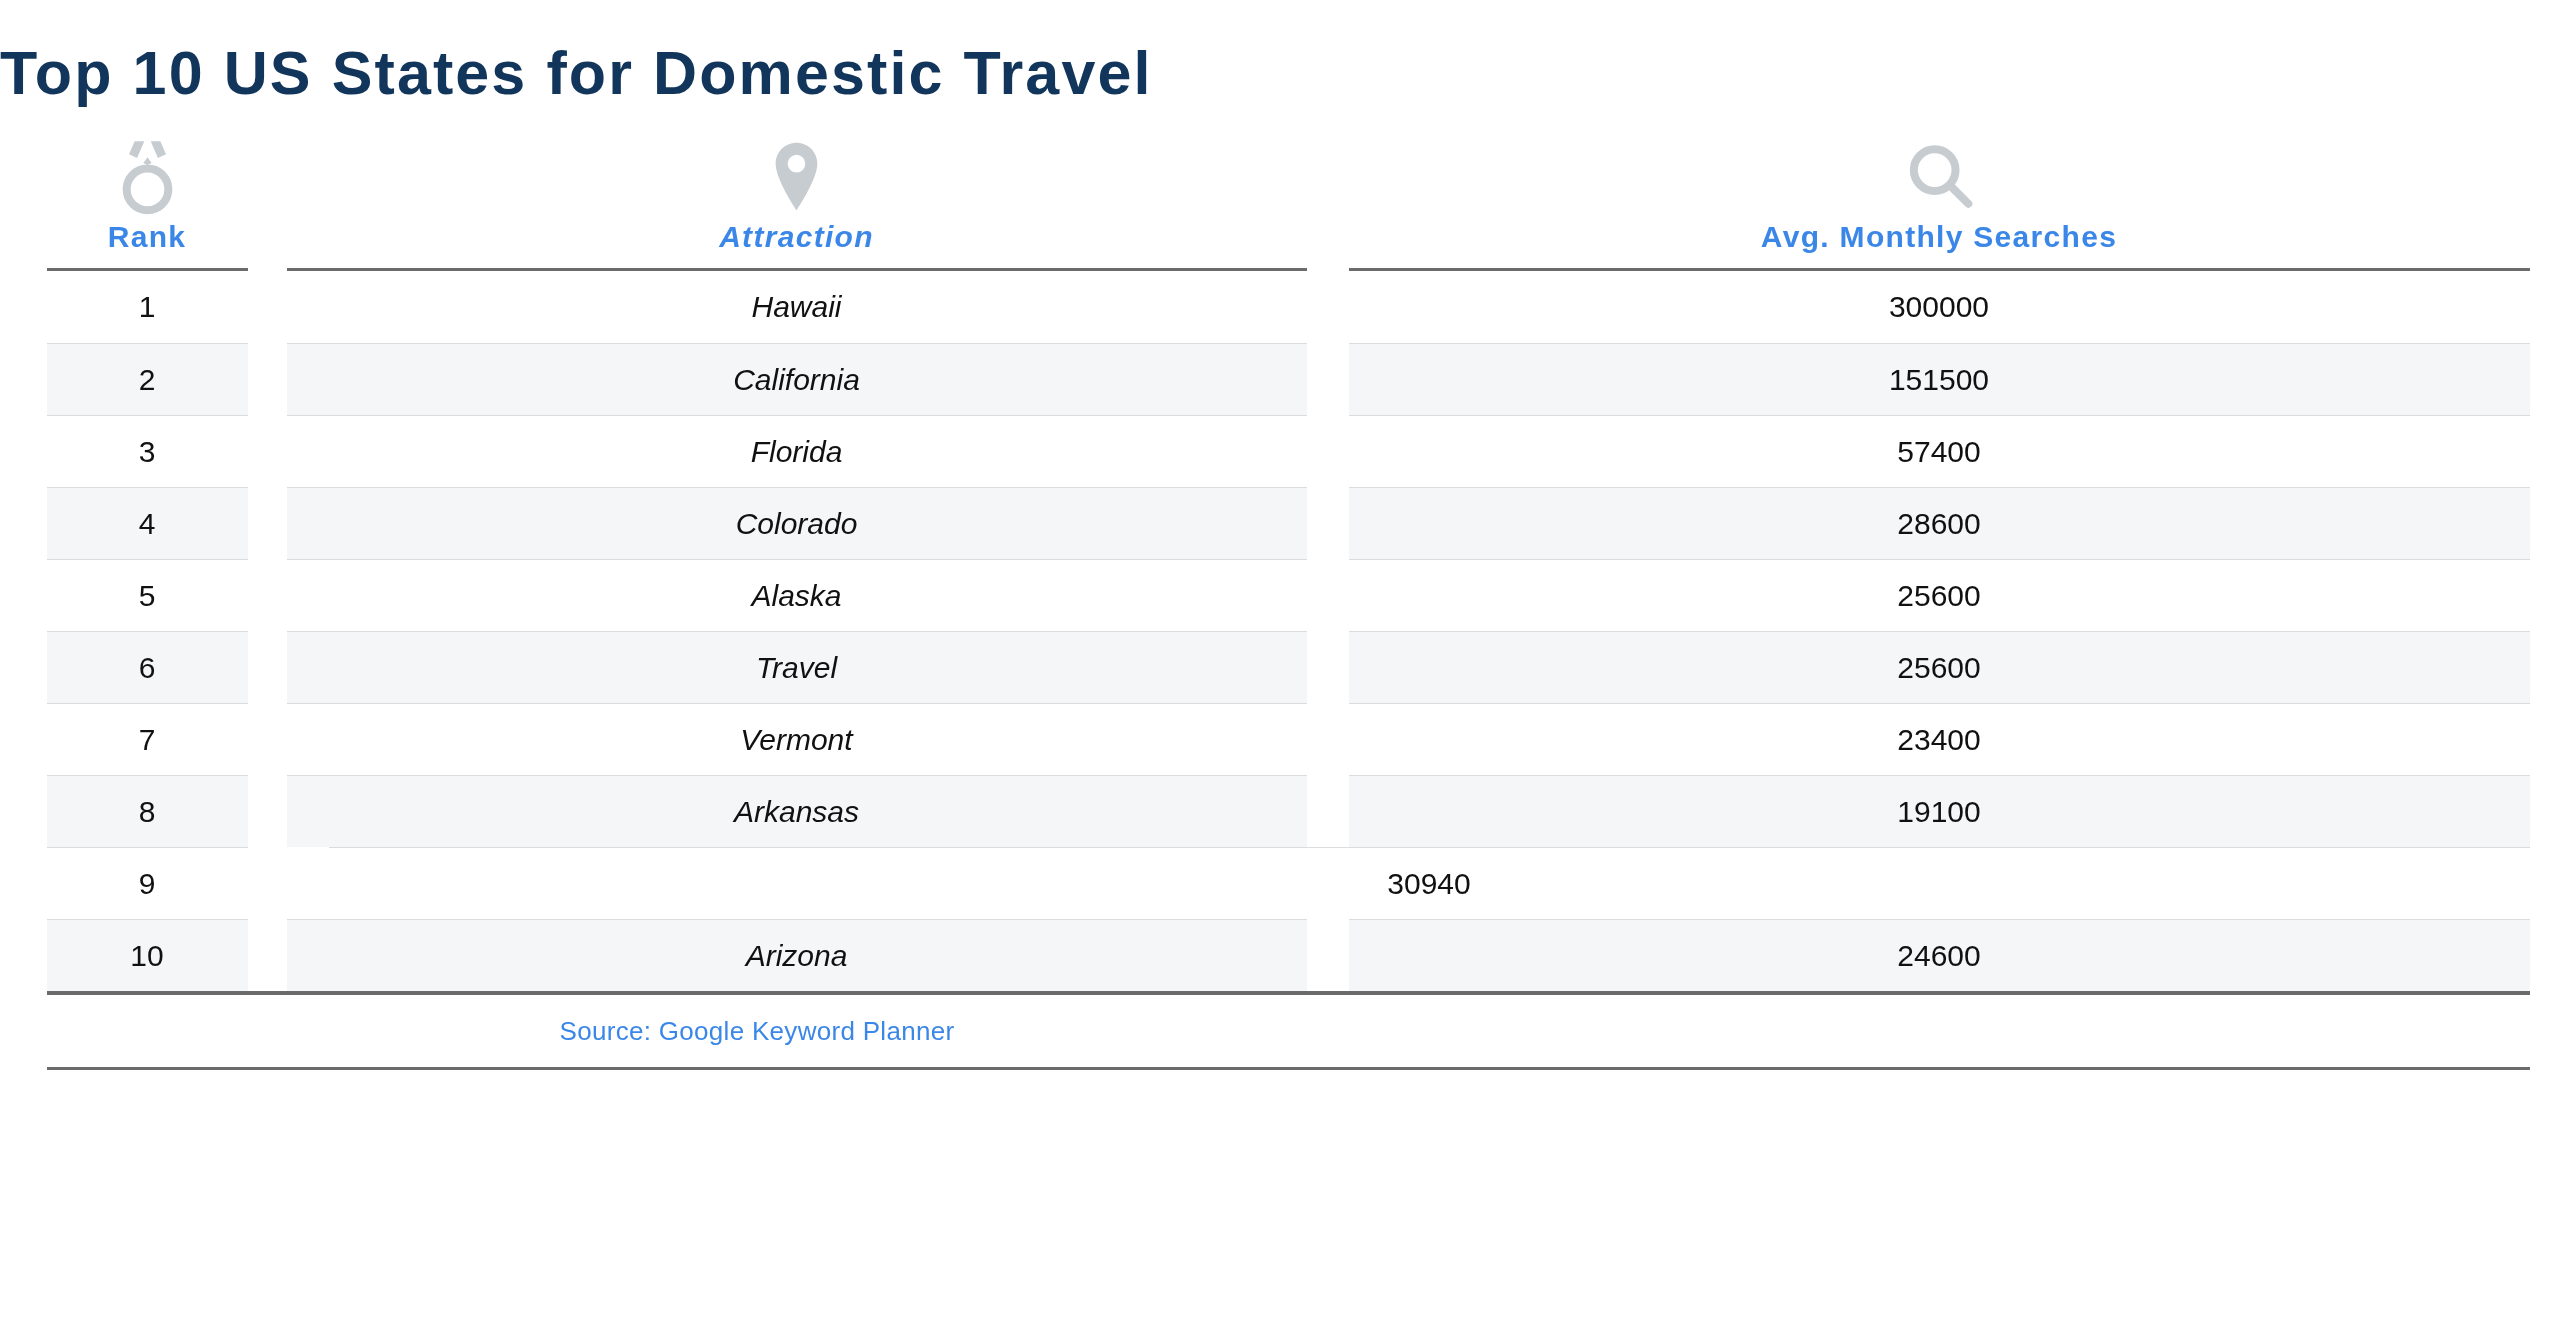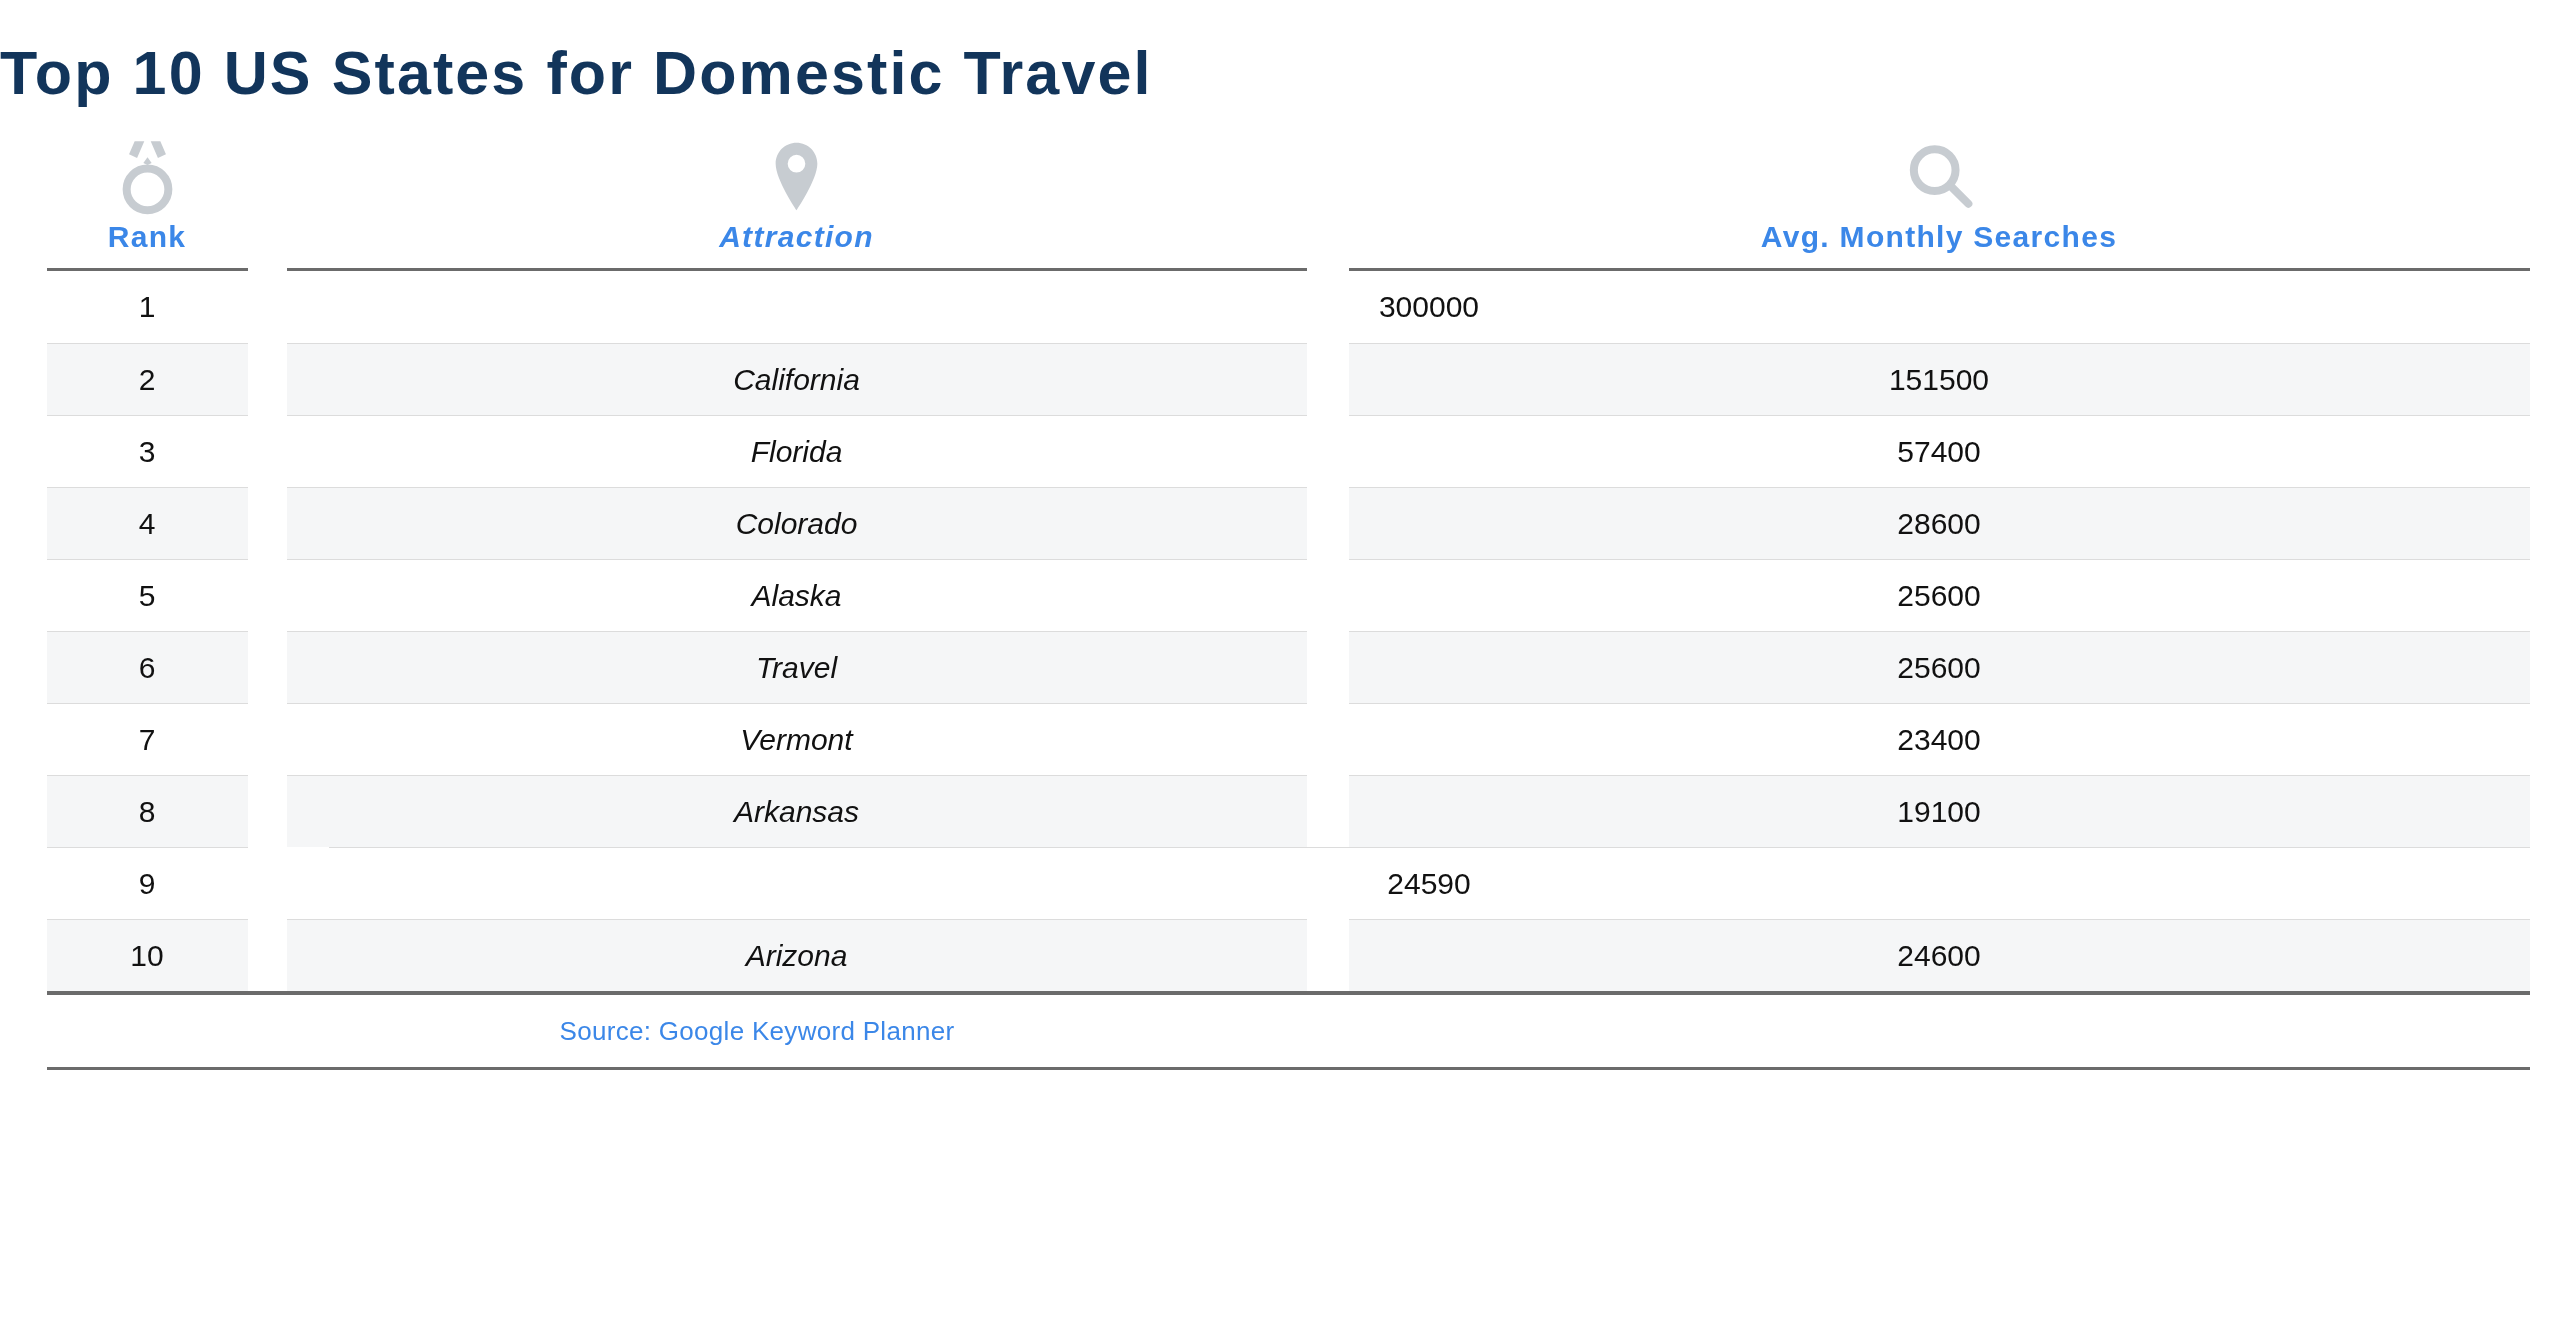--- a/index.html
+++ b/index.html
@@ -192,20 +192,21 @@
       <div class="col-gap1 rule-spacer"></div>
       <div class="col-attr rule"></div>
       <div class="col-gap2 rule-spacer"></div>
       <div class="col-searches rule"></div>
     </div>
 
     <div id="table-body">
         <div class="row body-row">
           <div class="col-rank cell">1</div>
           <div class="col-gap1 cell spacer-cell"></div>
+          <div class="col-attr cell">Hawaii</div>
           <div class="col-gap2 cell spacer-cell"></div>
           <div class="col-searches cell">300000</div>
         </div>
         <div class="row body-row row-alt">
           <div class="col-rank cell sep-top">2</div>
           <div class="col-gap1 cell spacer-cell"></div>
           <div class="col-attr cell sep-top">California</div>
           <div class="col-gap2 cell spacer-cell"></div>
           <div class="col-searches cell sep-top">151500</div>
         </div>
@@ -248,21 +249,21 @@
           <div class="col-rank cell sep-top">8</div>
           <div class="col-gap1 cell spacer-cell"></div>
           <div class="col-attr cell sep-top">Arkansas</div>
           <div class="col-gap2 cell spacer-cell"></div>
           <div class="col-searches cell sep-top">19100</div>
         </div>
         <div class="row body-row">
           <div class="col-rank cell sep-top">9</div>
           <div class="col-gap1 cell spacer-cell"></div>
           <div class="col-gap2 cell spacer-cell"></div>
-          <div class="col-searches cell sep-top">24590</div>
+          <div class="col-searches cell sep-top">30940</div>
         </div>
         <div class="row body-row row-alt">
           <div class="col-rank cell sep-top">10</div>
           <div class="col-gap1 cell spacer-cell"></div>
           <div class="col-attr cell sep-top">Arizona</div>
           <div class="col-gap2 cell spacer-cell"></div>
           <div class="col-searches cell sep-top">24600</div>
         </div>
       </div>
 

